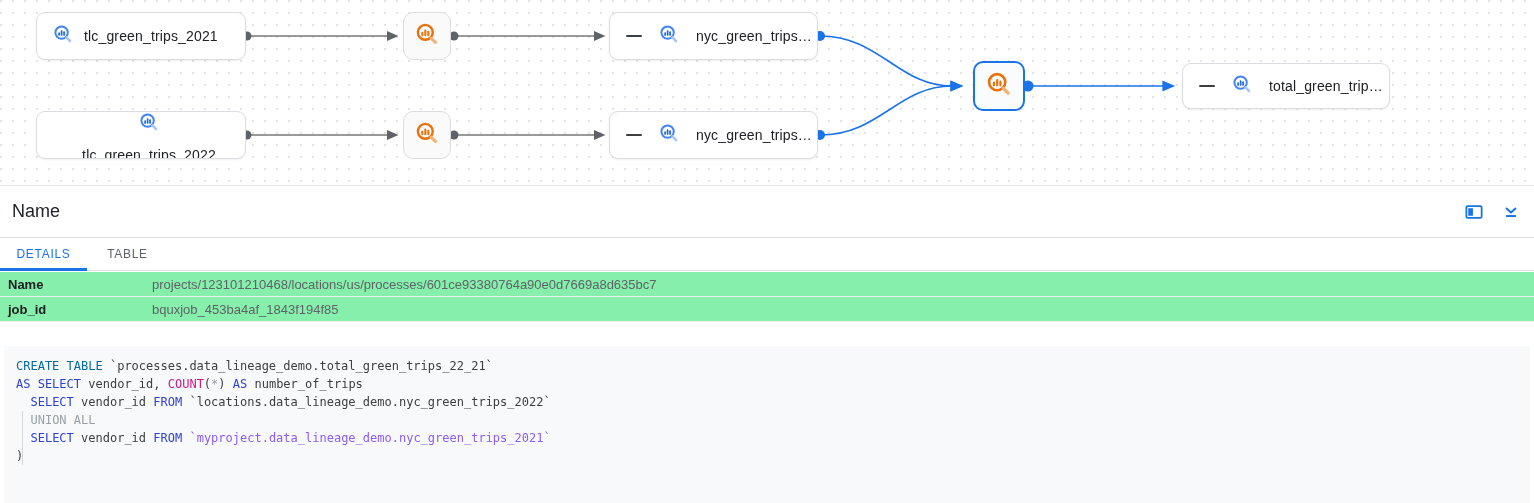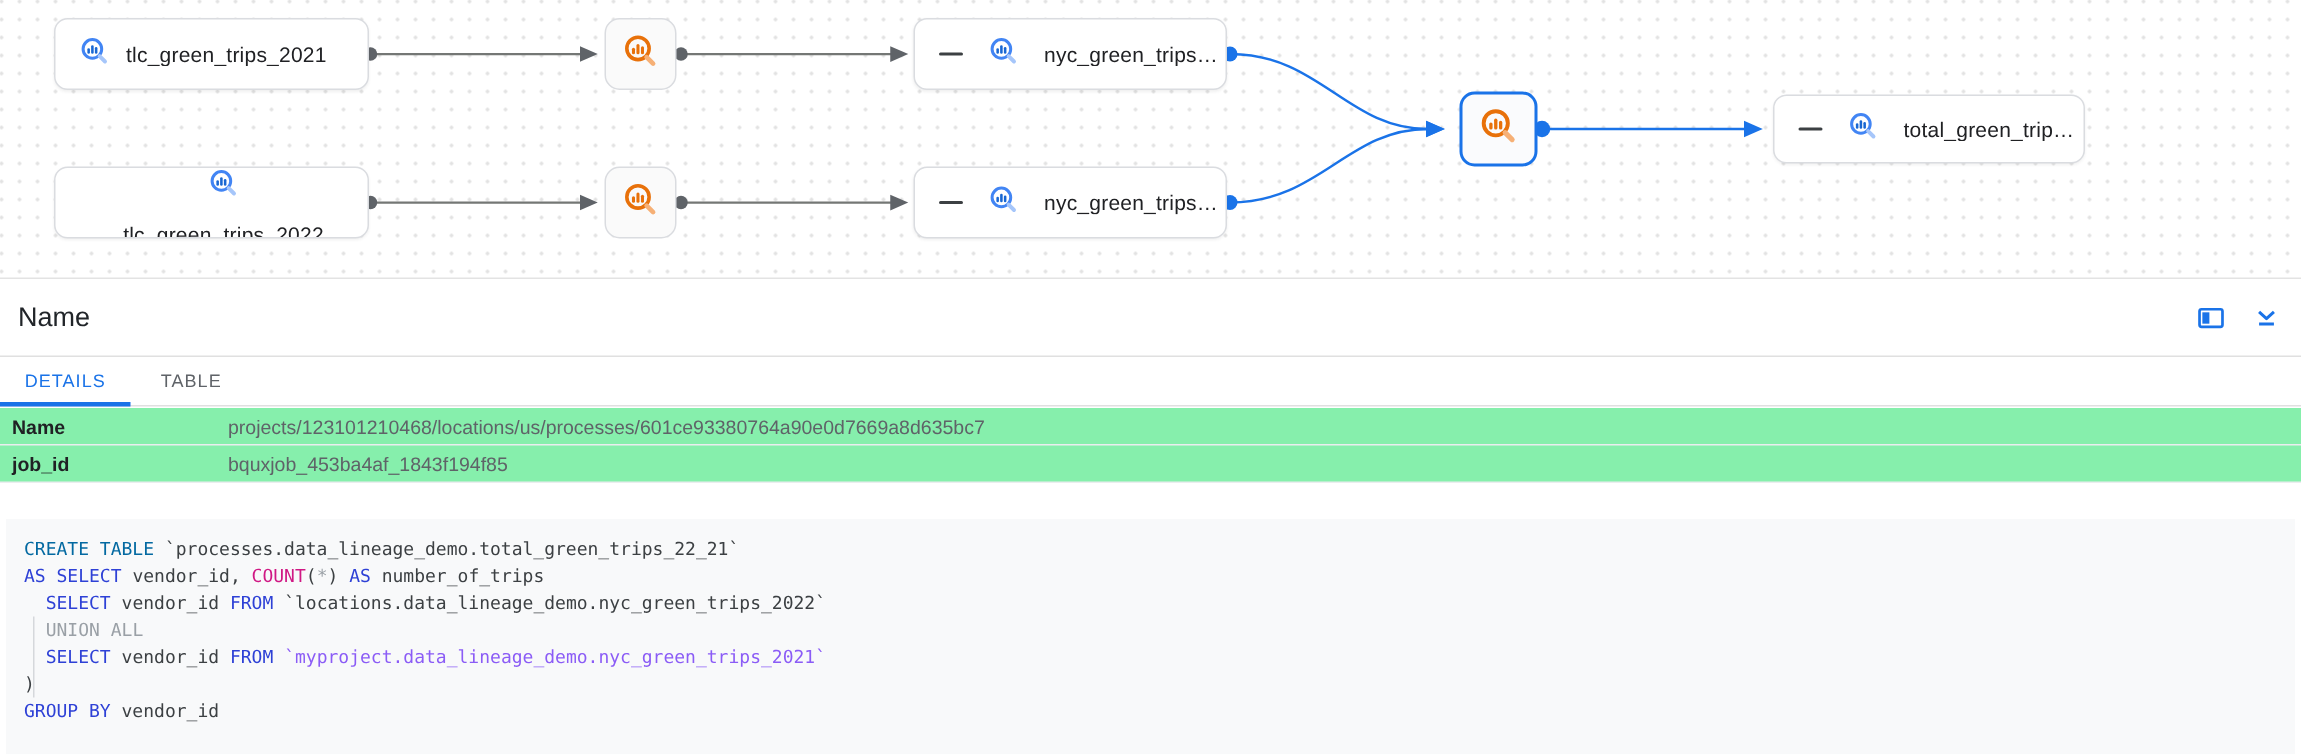--- a/index.html
+++ b/index.html
@@ -241,16 +241,15 @@
   </div>
 
   <div class="code">
     <div class="indent-guide"></div>
   <div class="code-line"><span style="color: #0369a1;">CREATE TABLE</span><span style="color: rgb(60, 64, 67);"> `processes.data_lineage_demo.total_green_trips_22_21`</span></div>
       <div class="code-line"><span style="color: rgb(46, 65, 214);">AS SELECT</span><span style="color: rgb(60, 64, 67);"> vendor_id, </span><span style="color: rgb(208, 24, 132);">COUNT</span><span style="color: rgb(60, 64, 67);">(</span><span style="color: rgb(154, 160, 166);">*</span><span style="color: rgb(60, 64, 67);">) </span><span style="color: rgb(46, 65, 214);">AS</span><span style="color: rgb(60, 64, 67);"> number_of_trips</span></div>
       <div class="code-line"><span style="color: rgb(60, 64, 67);">  </span><span style="color: rgb(46, 65, 214);">SELECT</span><span style="color: rgb(60, 64, 67);"> vendor_id </span><span style="color: rgb(46, 65, 214);">FROM</span><span style="color: rgb(60, 64, 67);"> `locations.data_lineage_demo.nyc_green_trips_2022`</span></div>
       <div class="code-line"><span style="color: rgb(60, 64, 67);">  </span><span style="color: rgb(154, 160, 166);">UNION ALL</span></div>
       <div class="code-line"><span style="color: rgb(60, 64, 67);">  </span><span style="color: rgb(46, 65, 214);">SELECT</span><span style="color: rgb(60, 64, 67);"> vendor_id </span><span style="color: rgb(46, 65, 214);">FROM</span><span style="color: #8b5cf6;"> `myproject.data_lineage_demo.nyc_green_trips_2021`</span></div>
       <div class="code-line"><span style="color: rgb(60, 64, 67);">)</span></div>
-      <div class="code-line"><span style="color: rgb(46, 65, 214);">GROUP BY</span><span style="color: rgb(60, 64, 67);"> vendor_id</span></div>
     </div>
 
 </div>
 
 </body></html>

